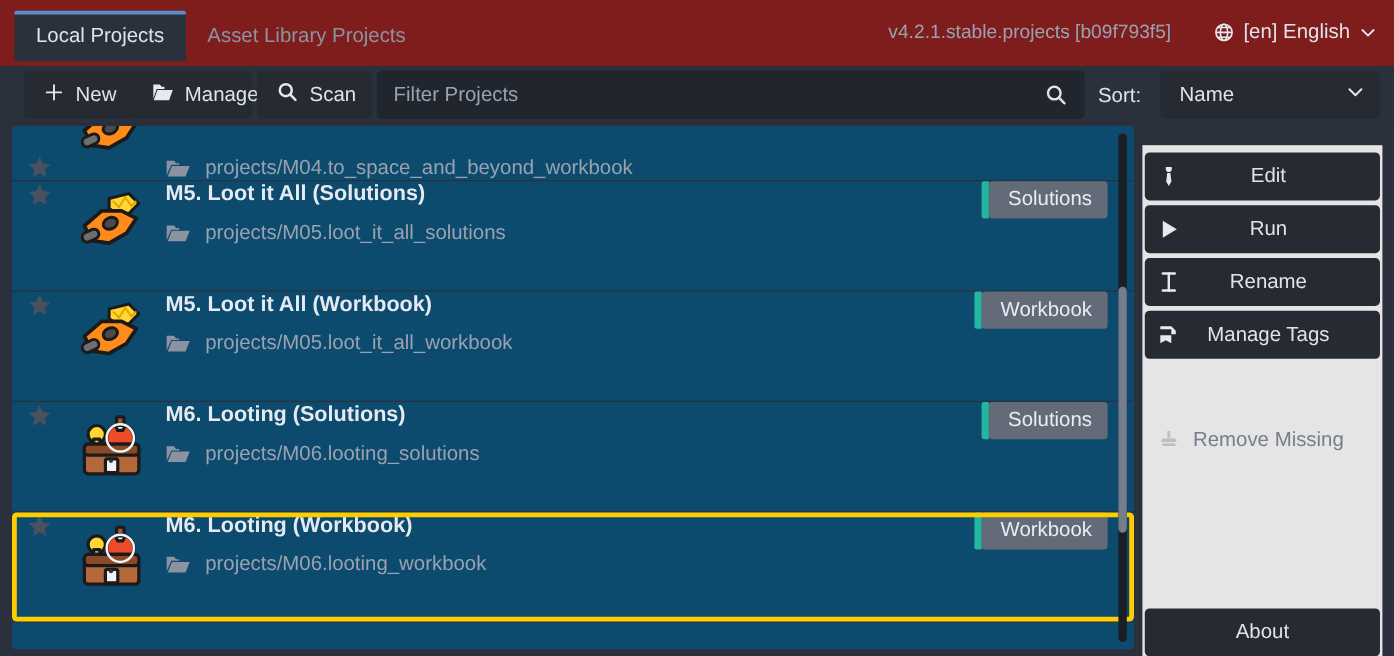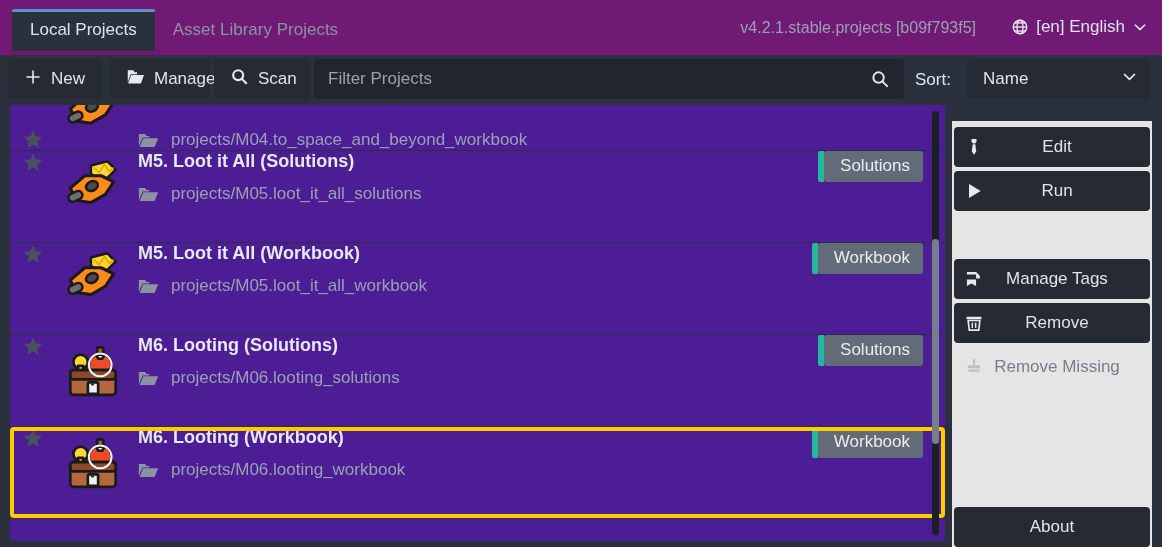--- a/index.html
+++ b/index.html
@@ -11,21 +11,21 @@
   }
   .app {
     position: relative;
     width: 1162px; height: 547px;
     background: #1b1f26;
   }
 
   
   .tabbar {
     position: absolute; left: 0; top: 0; width: 1162px; height: 55px;
-    background: #701a75;
+    background: #7f1d1d;
   }
   .tabs { position: absolute; left: 12px; top: 9px; display: flex; align-items: flex-end; }
   .tab {
     position: relative;
     padding: 10px 18px 10px 18px;
     font-size: 17px;
     color: #8b93a1;
     border-radius: 4px 4px 0 0;
     line-height: 22px;
     cursor: pointer;
@@ -63,21 +63,21 @@
   .tb-btn {
     position: absolute; top: 4px; height: 40px;
     background: #252a33;
     border: none; border-radius: 4px;
     display: flex; align-items: center; gap: 9px;
     padding: 0 16px;
     color: #dfe3ea; font-size: 17px;
     font-family: inherit;
     cursor: pointer;
   }
-  #btn-new   { left: 8px;  width: 94px; }
+  #btn-new   { left: 20px;  width: 94px; }
   #btn-import{ left: 110px; width: 100px; }
   #btn-scan  { left: 214px; width: 96px; }
 
   .filterwrap {
     position: absolute; left: 314px; top: 4px; width: 590px; height: 40px;
     background: #21262e;
     border-radius: 4px;
     display: flex; align-items: center;
   }
   .filter-input {
@@ -102,21 +102,21 @@
   }
 
   
   .main {
     position: absolute; left: 0; top: 103px; width: 1162px; height: 444px;
     background: #2b313c;
   }
 
   .listpanel {
     position: absolute; left: 10px; top: 2px; width: 935px; height: 436px;
-    background: #4c1d95;
+    background: #0c4a6e;
     border-radius: 3px;
     overflow: hidden;
   }
   .listinner { position: absolute; left: 0; top: 0; right: 0; }
 
   .prow {
     position: relative;
     height: 92px;
     border-bottom: 1px solid #2b313c;
     display: flex; align-items: flex-start;
@@ -504,42 +504,41 @@
 
       <button class="side-btn" id="sb-run">
         <span class="sicon">
           <svg viewBox="0 0 24 24" fill="#e6eaf0">
               <polygon points="6,3.5 20,12 6,20.5"></polygon>
             </svg>
         </span>
         <span class="slabel">Run</span>
       </button>
 
+      <button class="side-btn" id="sb-rename">
+        <span class="sicon">
+          <svg viewBox="0 0 24 24" fill="none" stroke="#e6eaf0" stroke-width="2.4" stroke-linecap="round">
+            <line x1="6" y1="3.5" x2="18" y2="3.5"></line>
+              <line x1="12" y1="3.5" x2="12" y2="20.5"></line>
+              <line x1="6" y1="20.5" x2="18" y2="20.5"></line>
+          </svg>
+        </span>
+        <span class="slabel">Rename</span>
+      </button>
 
       <button class="side-btn" id="sb-tags">
         <span class="sicon">
           <svg viewBox="0 0 24 24" fill="#e6eaf0">
             <path d="M3.5 3.5h11l4.5 4.5v3.5h-4.5V6.5h-11z"></path>
             <path d="M3.5 12.5h11v8l-5.5-3-5.5 3z"></path>
           </svg>
         </span>
         <span class="slabel">Manage Tags</span>
       </button>
 
-      <button class="side-btn" id="sb-remove">
-        <span class="sicon">
-          <svg viewBox="0 0 24 24" fill="#e6eaf0">
-            <rect x="3" y="4.5" width="18" height="3" rx="0.8"></rect>
-            <path d="M5 9h14l-1.3 11.5H6.3z" fill="none" stroke="#e6eaf0" stroke-width="2"></path>
-            <line x1="10" y1="11.5" x2="10" y2="18" stroke="#e6eaf0" stroke-width="1.8"></line>
-            <line x1="14" y1="11.5" x2="14" y2="18" stroke="#e6eaf0" stroke-width="1.8"></line>
-          </svg>
-        </span>
-        <span class="slabel">Remove</span>
-      </button>
 
       <button class="side-btn disabled" id="sb-missing">
         <span class="sicon">
           <svg viewBox="0 0 24 24" fill="#9aa2b0">
             <rect x="10.6" y="2.5" width="2.8" height="7"></rect>
             <path d="M5.5 10h13l1.5 3.5H4z"></path>
             <rect x="5.5" y="15" width="13" height="2.6"></rect>
           </svg>
         </span>
         <span class="slabel">Remove Missing</span>

